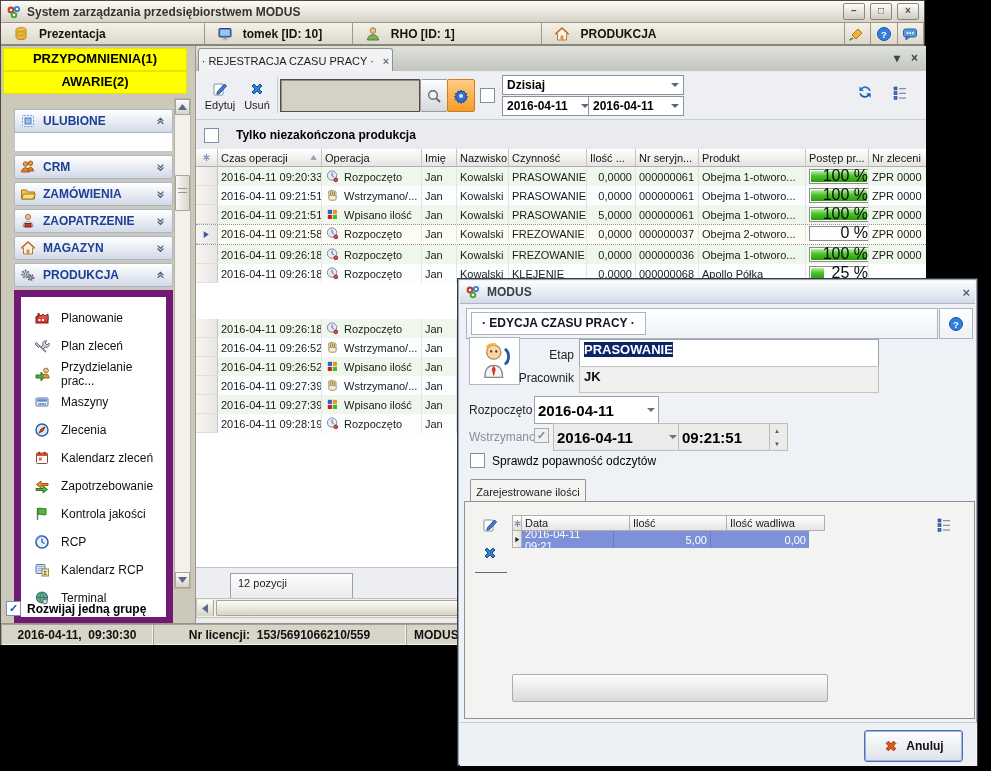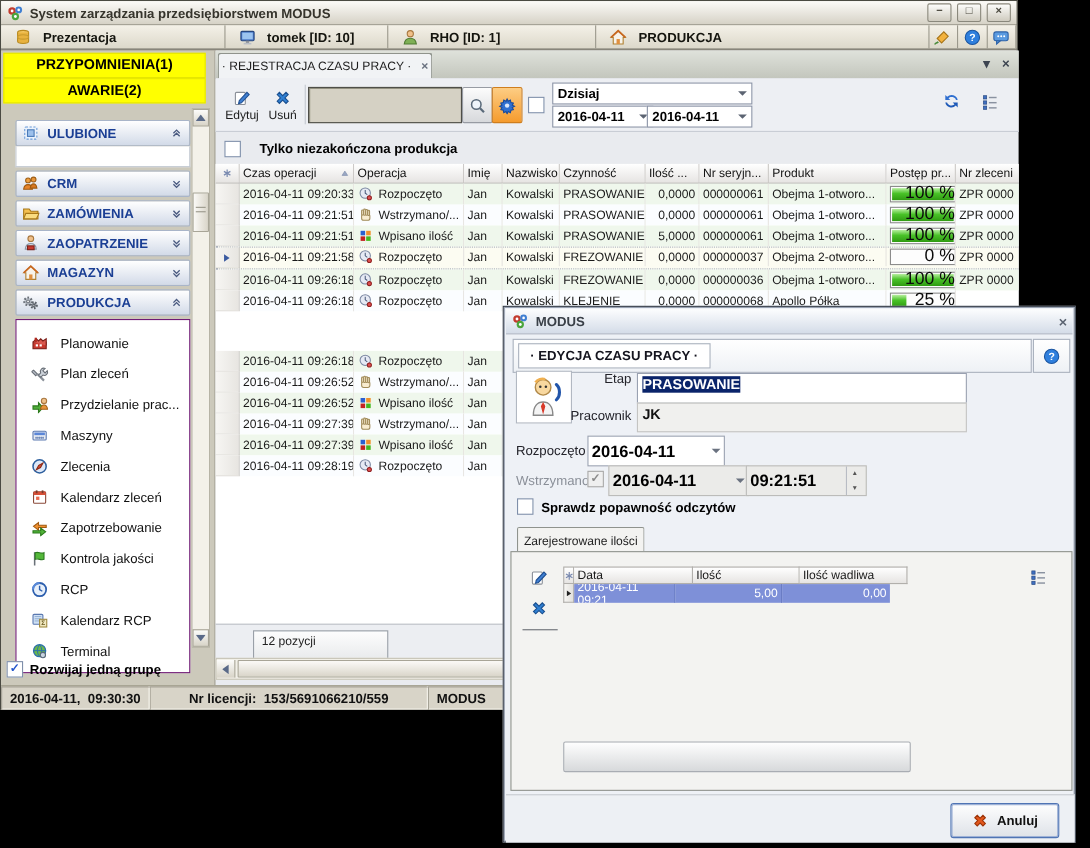--- a/index.html
+++ b/index.html
@@ -25,21 +25,21 @@
   
   .sidebar{left:0;top:45px;width:195px;height:577px;background:#ccc9bb;border-right:1px solid #9a988c}
   .ybtn{position:absolute;left:2px;width:182px;height:21px;background:#ffff00;border:1px solid #e6e600;
         font-weight:bold;font-size:13px;text-align:center;line-height:19px;color:#000}
   .nav{position:absolute;left:13px;top:63px;width:159px}
   .group{height:22px;background:linear-gradient(#ffffff,#d2dae8);border:1px solid #a9b5c9;border-radius:2px;
          display:flex;align-items:center;gap:7px;padding:0 5px;margin-bottom:3px;
          font-weight:bold;font-size:12px;color:#1b3f94}
   .group .chev{margin-left:auto}
   .group-empty{height:18px;background:#fff;border:1px solid #c3c9d1;border-top:none;margin:-3px 0 3px}
-  .items{background:#fff;border:1px solid #701a75;padding:7px 0 5px}
+  .items{background:#fff;border:7px solid #701a75;padding:7px 0 5px}
   .item{height:28px;display:flex;align-items:center;gap:11px;padding-left:13px;font-size:12px;color:#111}
   .sb-scroll{position:absolute;right:4px;top:52px;width:15px;height:489px;background:#f3f1e9;border:1px solid #b6b3a5}
   .sb-arrow{position:absolute;left:0;width:13px;height:14px;background:linear-gradient(#fcfcfa,#d8d4c8);
             border:1px solid #a8a597;display:flex;align-items:center;justify-content:center}
   .sb-thumb{position:absolute;left:0;width:13px;background:linear-gradient(90deg,#fbfaf7,#d9d5c9);
             border:1px solid #a8a597;border-radius:1px}
   .thumb-grip{margin:12px 2px 0;border-top:1px solid #9a978a;border-bottom:1px solid #9a978a;height:3px}
   .sb-check{position:absolute;left:5px;top:555px;display:flex;align-items:center;gap:6px;
             font-weight:bold;font-size:12px;color:#000}
   .cbx{width:13px;height:13px;border:1px solid #7f8faa;background:#fff;display:flex;align-items:center;
@@ -128,21 +128,21 @@
   .inp .seltx{background:#0a246a;color:#fff}
   .inp.ro{background:#f0f0ee;border-color:#c4c4c2}
   .dcombo{position:absolute;background:#fff;border:1px solid #99a1b1;display:flex;align-items:center;
           font-weight:bold;font-size:15px;color:#000;padding:0 3px}
   .dcombo.dis{background:#ebebe9;border-color:#bcbcba}
   .dcombo .arr{margin-left:auto;width:0;height:0;border:4px solid transparent;border-top-color:#6a7280;
                position:relative;top:2px}
   .spin{margin-left:auto;width:14px;align-self:stretch;border-left:1px solid #b8bcc4;display:flex;
         flex-direction:column}
   .spin span{flex:1;display:flex;align-items:center;justify-content:center;font-size:6px;color:#555}
-  .dchk{position:absolute;display:flex;align-items:center;gap:7px;font-weight:bold;font-size:12px;color:#000}
+  .dchk{position:absolute;display:flex;align-items:center;gap:7px;font-weight:normal;font-size:12px;color:#000}
   .tabsmall{position:absolute;left:12px;top:200px;width:114px;height:23px;background:#f3f3f1;
             border:1px solid #8f938e;border-bottom:none;border-radius:2px 2px 0 0;display:flex;
             align-items:center;justify-content:center;font-size:11px;color:#222}
   .panel{position:absolute;left:6px;top:222px;width:509px;height:216px;border:1px solid #8f938e;
          background:#f3f3f1}
   .mini-icon{position:absolute;left:14px;width:22px;height:22px;display:flex;align-items:center;justify-content:center}
   .mini-div{position:absolute;left:10px;top:70px;width:32px;border-top:1px solid #6a6e74}
   .mtable{position:absolute;left:47px;top:13px}
   .mh{box-sizing:border-box;height:16px;background:linear-gradient(#ffffff,#e6e4e2);
       border:1px solid #b1afab;border-left:none;font-size:11px;padding:0 3px;display:flex;
@@ -925,21 +925,21 @@
       <div class="hs-thumb"></div>
       <div class="hs-arrow" style="margin-left:auto;border-left:1px solid #a8a597;border-right:none">
         <svg width="6" height="9">
             <path d="M0 0v9l6-4.5z" fill="#5a6a88"></path>
           </svg>
         </div>
     </div>
   </div>
 
   <div class="abs statusbar">
-    <div class="ssec" style="width:135px">2016-04-11,  09:30:30</div>
+    <div class="ssec" style="width:152px">2016-04-11,  09:30:30</div>
     <div class="ssec" style="width:253px">Nr licencji:  153/5691066210/559</div>
     <div class="ssec left" style="flex:1">MODUS</div>
   </div>
 </div>
 
 <div class="abs dlg">
   <div class="dlg-title">
     <span id="dlg-logo">
         <svg width="16" height="16" viewBox="0 0 16 16">
           <circle cx="5" cy="6" r="3.4" fill="#c23b2e"></circle>
@@ -971,21 +971,21 @@
           <circle cx="12" cy="8" r="5.6" fill="#f8d8a0" stroke="#b08848"></circle>
           <path d="M6.5 4.5C8 2.2 11 1.4 13.5 2.2" fill="none" stroke="#f0b050" stroke-width="2"></path>
           <circle cx="10" cy="7.5" r=".9" fill="#333"></circle>
           <circle cx="14" cy="7.5" r=".9" fill="#333"></circle>
           <path d="M5 28c0-6.5 3-9.5 7-9.5s7 3 7 9.5z" fill="#f4f4f4" stroke="#888"></path>
           <path d="M12 18.5l-1.6 3 1.2 4.5.4 1.5.4-1.5 1.2-4.5z" fill="#d83a2a"></path>
           <path d="M21.5 6c3 2.4 3 8.6 0 11" fill="none" stroke="#2255aa" stroke-width="2.2" stroke-linecap="round"></path>
         </svg>
       </span>
   </div>
-  <div class="flabel" style="left:66px;top:58px;width:50px">Etap</div>
+  <div class="flabel" style="left:66px;top:69px;width:50px">Etap</div>
   <div class="inp" style="left:121px;top:60px;width:290px;height:22px">
     <span class="seltx">PRASOWANIE</span>
   </div>
   <div class="flabel" style="left:46px;top:92px;width:70px">Pracownik</div>
   <div class="inp ro" style="left:121px;top:87px;width:290px;height:21px">
     <span>JK</span>
   </div>
 
   <div class="flabel" style="left:11px;top:124px;width:62px;text-align:left">Rozpoczęto</div>
   <div class="dcombo" style="left:76px;top:117px;width:117px;height:26px">

